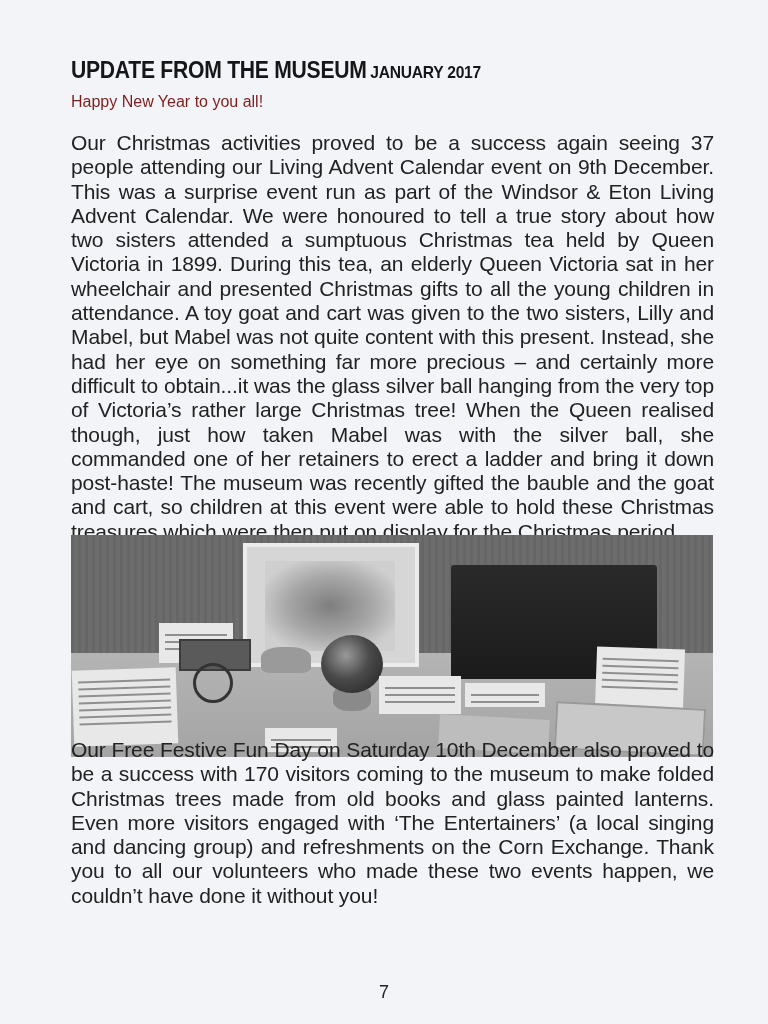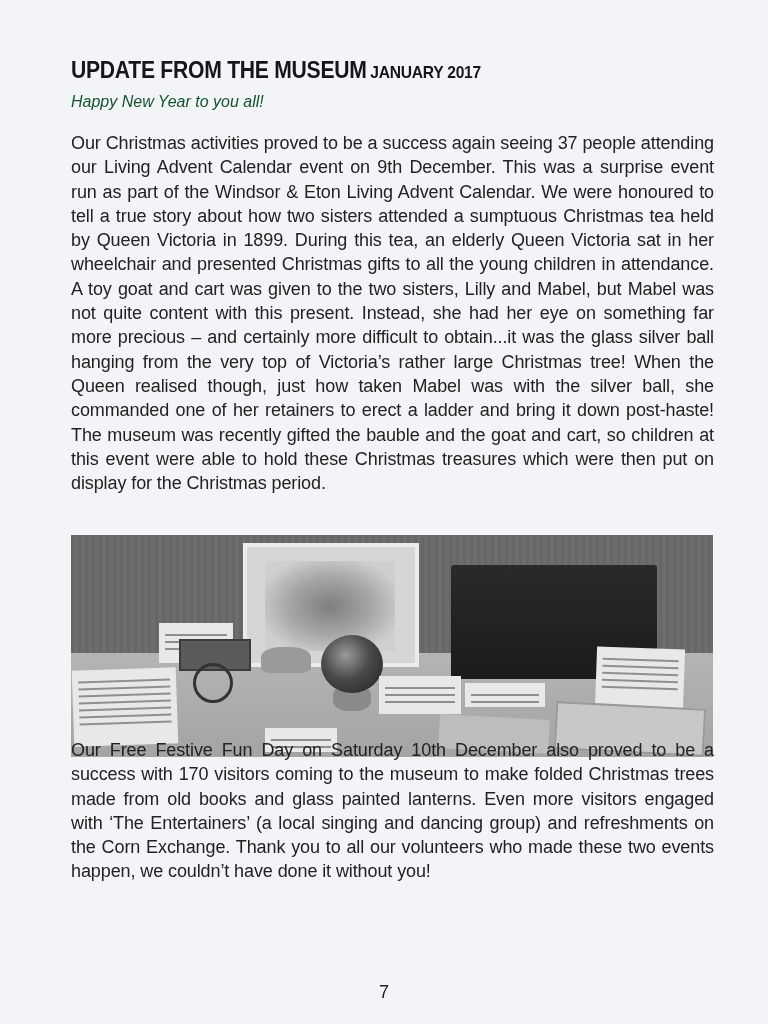--- a/index.html
+++ b/index.html
@@ -14,25 +14,25 @@
   .heading {
     position: absolute; left: 71px; top: 57px;
     font-family: "Liberation Sans", sans-serif;
     font-weight: bold; font-size: 23px; letter-spacing: -0.3px;
     color: #161618; white-space: nowrap;
     transform: scaleX(0.92); transform-origin: left top;
   }
   .heading .sub { font-size: 17px; margin-left: 4px; }
   .greeting {
     position: absolute; left: 71px; top: 93px;
-    font-size: 16px; color: #14532d; font-style: italic;
+    font-size: 16px; color: #7f1d1d;
   }
   .para {
     position: absolute; left: 71px; width: 643px;
-    font-size: 18px; line-height: 24.3px;
+    font-size: 21px; line-height: 24.3px;
     text-align: justify; text-align-last: left;
     color: #222;
     letter-spacing: -0.1px;
   }
   .para1 { top: 131px; }
   .para2 { top: 738px; }
   .photo {
     position: absolute; left: 71px; top: 535px; width: 642px; height: 222px;
     background: linear-gradient(180deg, #6a6a6a 0%, #707070 55%, #8c8c8c 58%, #a9a9a9 100%);
     overflow: hidden;

